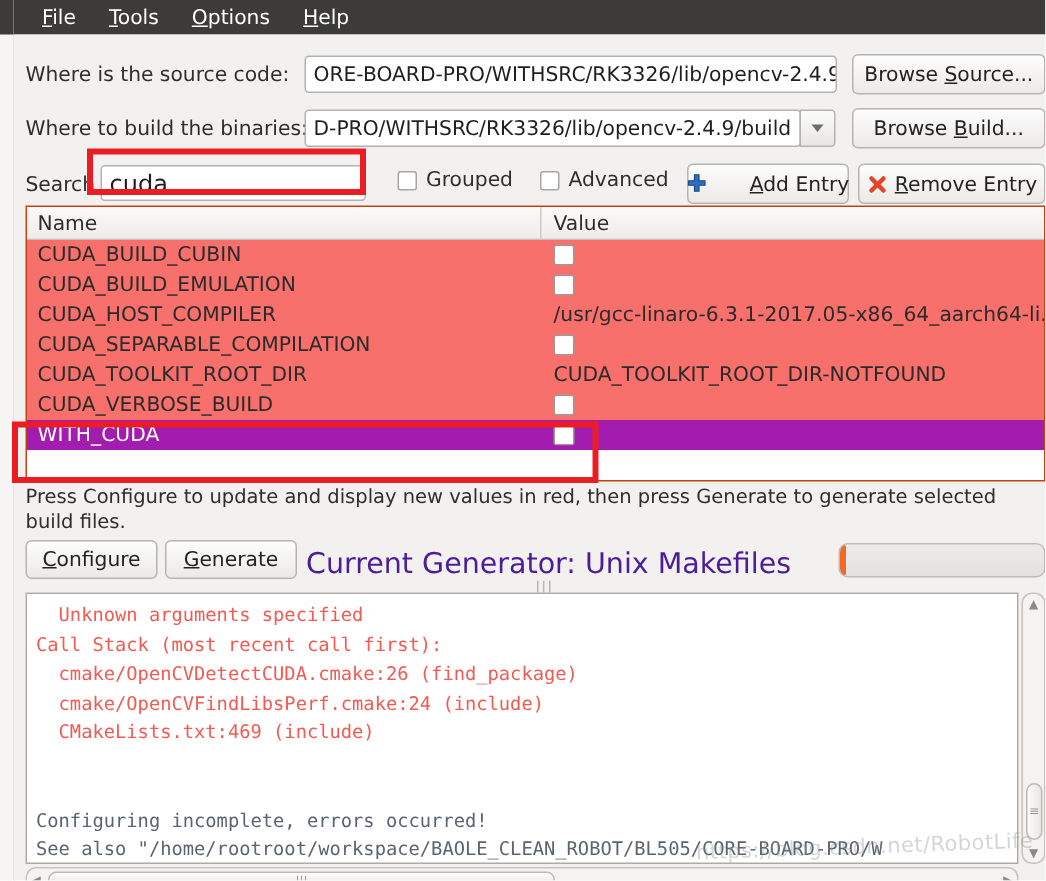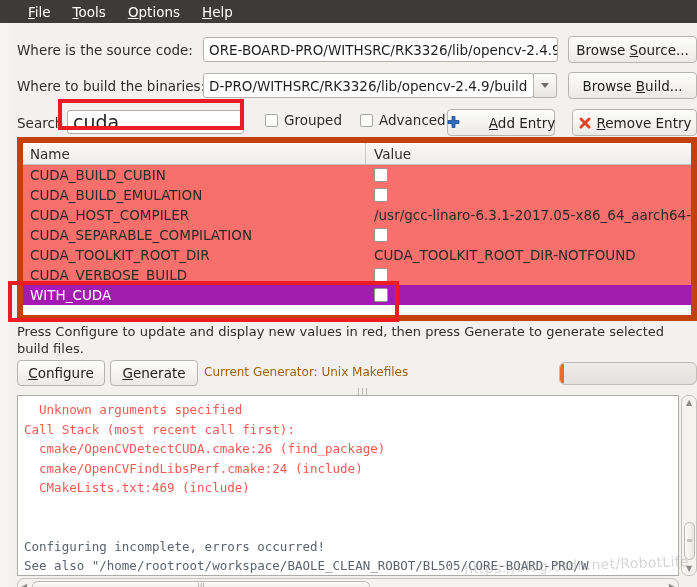--- a/index.html
+++ b/index.html
@@ -123,21 +123,21 @@
   }
   .btn .acc { text-decoration: underline; }
 
   
   .search-input {
     position: absolute;
     box-sizing: border-box;
     background: #ffffff;
     border: 1px solid #b6b3af;
     border-radius: 3px;
-    font-size: 19px;
+    font-size: 16px;
     color: #1f1f1f;
     display: flex;
     align-items: center;
     padding: 0 5px;
   }
   .checkbox-wrap {
     position: absolute;
     display: flex;
     align-items: center;
     font-size: 13.5px;
@@ -163,21 +163,21 @@
     width: 14px; height: 14px;
     margin-right: 5px;
     flex: none;
   }
 
   
   .table {
     position: absolute;
     box-sizing: border-box;
     background: #ffffff;
-    border: 6px solid #c2410c;
+    border: 1px solid #c2410c;
     overflow: hidden;
   }
   .thead {
     display: flex;
     height: 21px;
     background: linear-gradient(#fbfaf9, #efedea);
     border-bottom: 1px solid #c6c3bf;
     align-items: center;
     font-size: 13.5px;
     color: #2e2e2e;
@@ -359,21 +359,21 @@
 
     <div class="checkbox-wrap" style="left:256px; top:89px;">
       <span class="cbox"></span>
       <span>Grouped</span>
     </div>
     <div class="checkbox-wrap" style="left:351px; top:89px;">
       <span class="cbox"></span>
       <span>Advanced</span>
     </div>
 
-    <div class="btn" style="position:absolute; left:438px; top:86px; width:108px;gap:24px;">
+    <div class="btn" style="position:absolute; left:449px; top:86px; width:108px;gap:24px;">
       <span class="icon-plus">
         <svg width="13" height="13" viewBox="0 0 13 13" xmlns="http://www.w3.org/2000/svg">
           <path d="M5 0.5h3v4h4v3h-4v4h-3v-4h-4v-3h4z" fill="#2f6dc0" stroke="#1b4a8c" stroke-width="0.8"></path>
         </svg>
       </span>
       <span><span class="acc">A</span>dd Entry</span>
     </div>
     <div class="btn" style="position:absolute; left:563px; top:86px; width:125px;">
       <span class="icon-x">
         <svg width="14" height="14" viewBox="0 0 14 14" xmlns="http://www.w3.org/2000/svg">
@@ -437,21 +437,21 @@
       <div>Press Configure to update and display new values in red, then press Generate to generate selected</div>
       <div>build files.</div>
     </div>
 
     <div class="btn" style="position:absolute; left:8px; top:337px; width:88px; height:26px;">
       <span><span class="acc">C</span>onfigure</span>
     </div>
     <div class="btn" style="position:absolute; left:101px; top:337px; width:88px; height:26px;">
       <span><span class="acc">G</span>enerate</span>
     </div>
-    <div style="position:absolute; left:195px; top:342px; font-size:12px; color:#a16207; white-space:nowrap;">Current Generator: Unix Makefiles</div>
+    <div style="position:absolute; left:195px; top:342px; font-size:19px; color:#4c1d95; white-space:nowrap;">Current Generator: Unix Makefiles</div>
 
     <div class="progress" style="left:550px; top:339px; width:138px; height:23px;">
       <div class="progress-fill" id="progress-fill" style="width: 3%;"></div>
     </div>
 
     <div class="grip" style="left:348px; top:364px;">|||</div>
 
     <div class="output" style="left:8px; top:372px; width:662px; height:181px;" id="output-log"><div class="log-err">  Unknown arguments specified</div><div class="log-err">Call Stack (most recent call first):</div><div class="log-err">  cmake/OpenCVDetectCUDA.cmake:26 (find_package)</div><div class="log-err">  cmake/OpenCVFindLibsPerf.cmake:24 (include)</div><div class="log-err">  CMakeLists.txt:469 (include)</div><div class="log-err">&nbsp;</div><div class="log-norm">&nbsp;</div><div class="log-norm">Configuring incomplete, errors occurred!</div><div class="log-norm">See also "/home/rootroot/workspace/BAOLE_CLEAN_ROBOT/BL505/CORE-BOARD-PRO/W</div><div class="log-norm">See also "/home/rootroot/workspace/BAOLE_CLEAN_ROBOT/BL505/CORE-BOARD-PRO/W</div></div>
 
     <div class="vscroll" style="left:672px; top:372px; width:16px; height:181px;">

